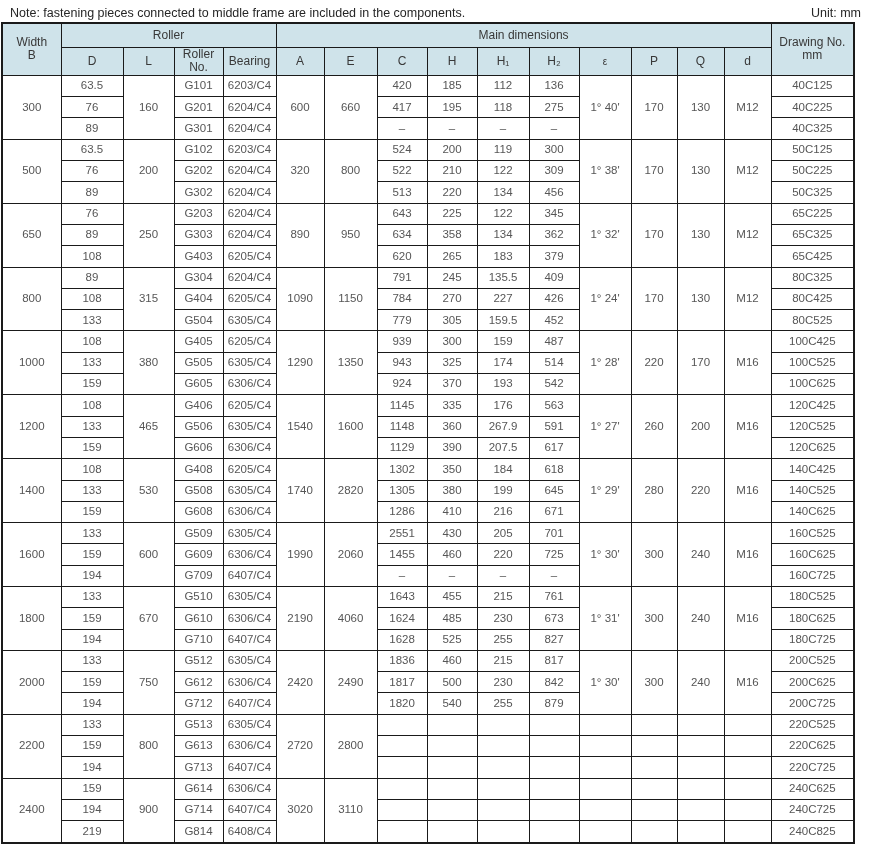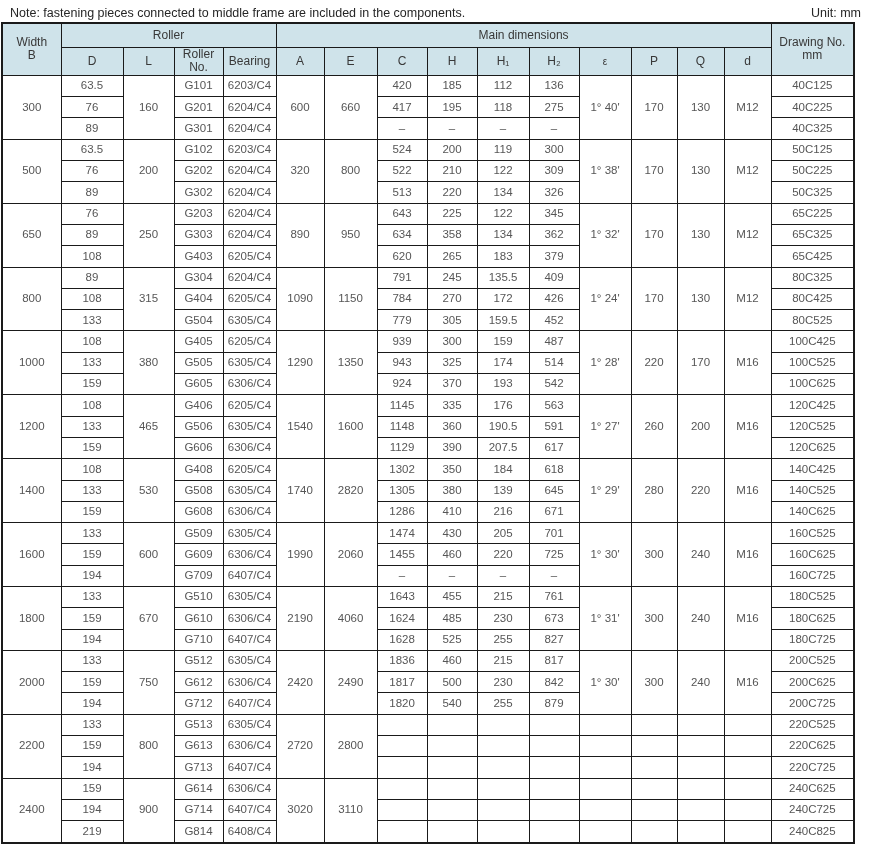--- a/index.html
+++ b/index.html
@@ -156,21 +156,21 @@
         <td>309</td>
         <td>50C225</td>
       </tr>
       <tr>
         <td>89</td>
         <td>G302</td>
         <td>6204/C4</td>
         <td>513</td>
         <td>220</td>
         <td>134</td>
-        <td>326</td>
+        <td>456</td>
         <td>50C325</td>
       </tr>
       <tr>
         <td rowspan="3">650</td>
         <td>76</td>
         <td rowspan="3">250</td>
         <td>G203</td>
         <td>6204/C4</td>
         <td rowspan="3">890</td>
         <td rowspan="3">950</td>
@@ -221,21 +221,21 @@
         <td rowspan="3">130</td>
         <td rowspan="3">M12</td>
         <td>80C325</td>
       </tr>
       <tr>
         <td>108</td>
         <td>G404</td>
         <td>6205/C4</td>
         <td>784</td>
         <td>270</td>
-        <td>172</td>
+        <td>227</td>
         <td>426</td>
         <td>80C425</td>
       </tr>
       <tr>
         <td>133</td>
         <td>G504</td>
         <td>6305/C4</td>
         <td>779</td>
         <td>305</td>
         <td>159.5</td>
@@ -297,21 +297,21 @@
         <td rowspan="3">200</td>
         <td rowspan="3">M16</td>
         <td>120C425</td>
       </tr>
       <tr>
         <td>133</td>
         <td>G506</td>
         <td>6305/C4</td>
         <td>1148</td>
         <td>360</td>
-        <td>190.5</td>
+        <td>267.9</td>
         <td>591</td>
         <td>120C525</td>
       </tr>
       <tr>
         <td>159</td>
         <td>G606</td>
         <td>6306/C4</td>
         <td>1129</td>
         <td>390</td>
         <td>207.5</td>
@@ -335,21 +335,21 @@
         <td rowspan="3">220</td>
         <td rowspan="3">M16</td>
         <td>140C425</td>
       </tr>
       <tr>
         <td>133</td>
         <td>G508</td>
         <td>6305/C4</td>
         <td>1305</td>
         <td>380</td>
-        <td>139</td>
+        <td>199</td>
         <td>645</td>
         <td>140C525</td>
       </tr>
       <tr>
         <td>159</td>
         <td>G608</td>
         <td>6306/C4</td>
         <td>1286</td>
         <td>410</td>
         <td>216</td>
@@ -357,21 +357,21 @@
         <td>140C625</td>
       </tr>
       <tr>
         <td rowspan="3">1600</td>
         <td>133</td>
         <td rowspan="3">600</td>
         <td>G509</td>
         <td>6305/C4</td>
         <td rowspan="3">1990</td>
         <td rowspan="3">2060</td>
-        <td>1474</td>
+        <td>2551</td>
         <td>430</td>
         <td>205</td>
         <td>701</td>
         <td rowspan="3">1° 30'</td>
         <td rowspan="3">300</td>
         <td rowspan="3">240</td>
         <td rowspan="3">M16</td>
         <td>160C525</td>
       </tr>
       <tr>

